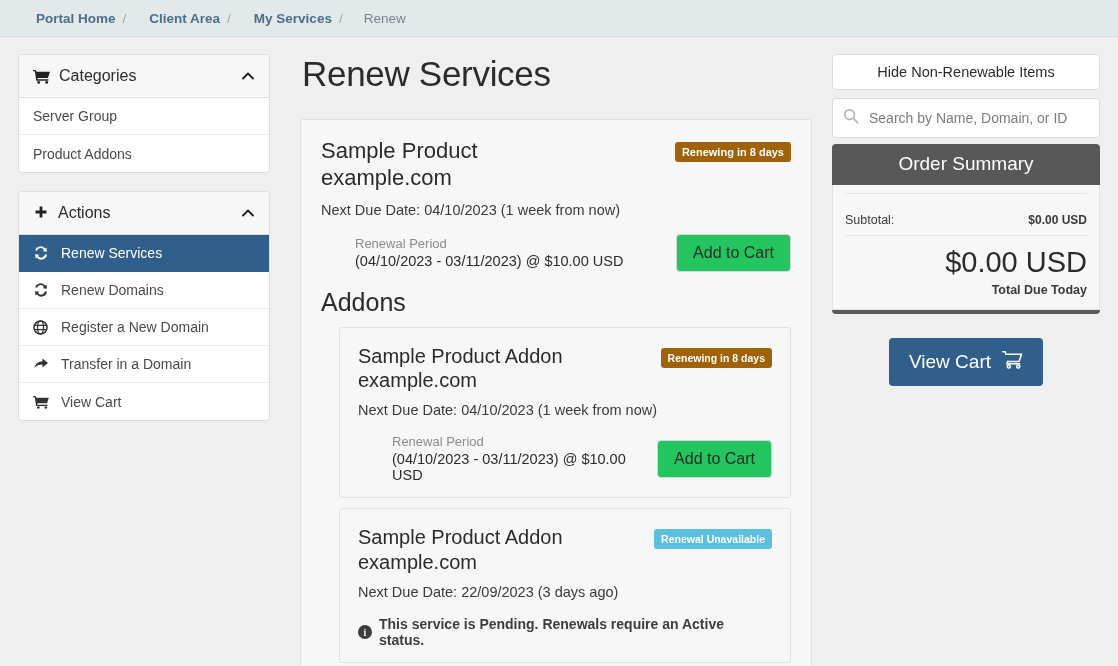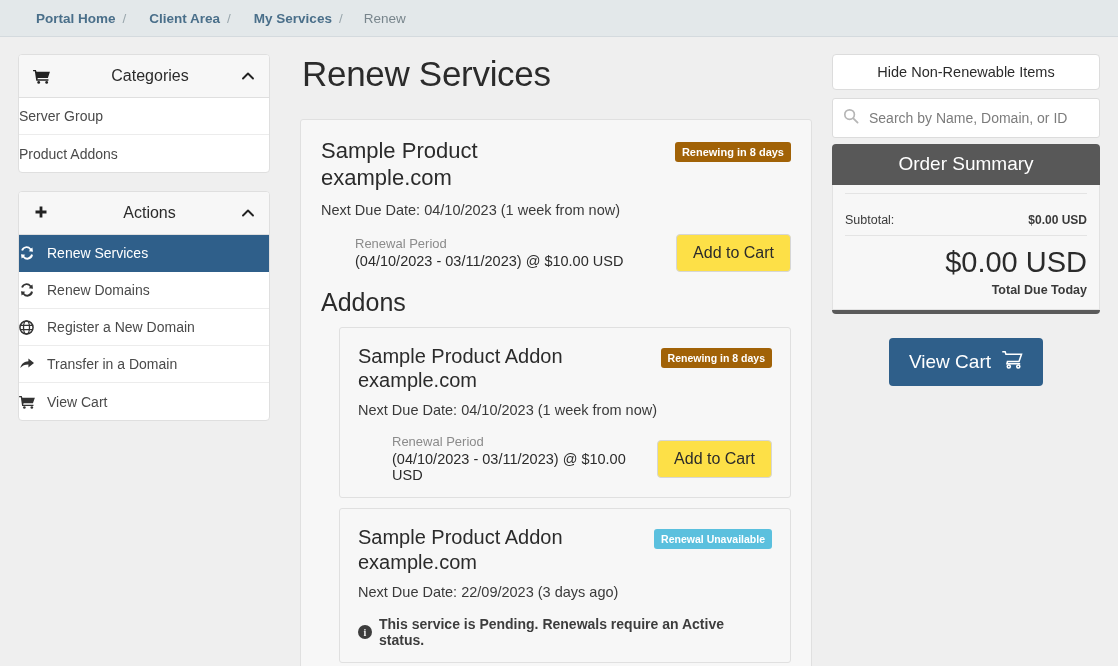--- a/index.html
+++ b/index.html
@@ -46,31 +46,30 @@
   }
   .panel-head {
     background: #f7f7f7;
     border-bottom: 1px solid #dfdfdf;
     height: 43px;
     display: flex;
     align-items: center;
     padding: 0 14px;
     font-size: 16px;
     color: #2b2b2b;
-    text-align: center;
   }
   .panel-head .ico { margin-right: 9px; display:flex; align-items:center; }
   .panel-head .title { flex: 1; }
   .chev { width: 14px; height: 14px; }
 
   .panel-item {
     height: 37px;
     display: flex;
     align-items: center;
-    padding: 0 0;
+    padding: 0 14px;
     font-size: 14px;
     color: #4a4a4a;
     border-bottom: 1px solid #ececec;
     cursor: pointer;
   }
   .panel-item:last-child { border-bottom: none; }
   .panel-item .ico { width: 20px; margin-right: 8px; display:flex; align-items:center; }
   .panel-item.active {
     background: #2f5f8a;
     color: #ffffff;
@@ -125,21 +124,21 @@
   .svc-renewrow {
     display: flex;
     align-items: center;
     margin-top: 16px;
   }
   .renew-block { flex: 1 1 auto; margin-left: 34px; }
   .renew-label { font-size: 13px; color: #8b8b8b; }
   .renew-value { font-size: 14.5px; color: #2b2b2b; margin-top: 2px; }
 
   .btn-cart {
-    background: #fde047;
+    background: #22c55e;
     border: 1px solid #d6d6d6;
     border-radius: 4px;
     font-size: 16px;
     color: #2b2b2b;
     padding: 9px 16px;
     cursor: pointer;
     font-family: inherit;
     white-space: nowrap;
   }
 

